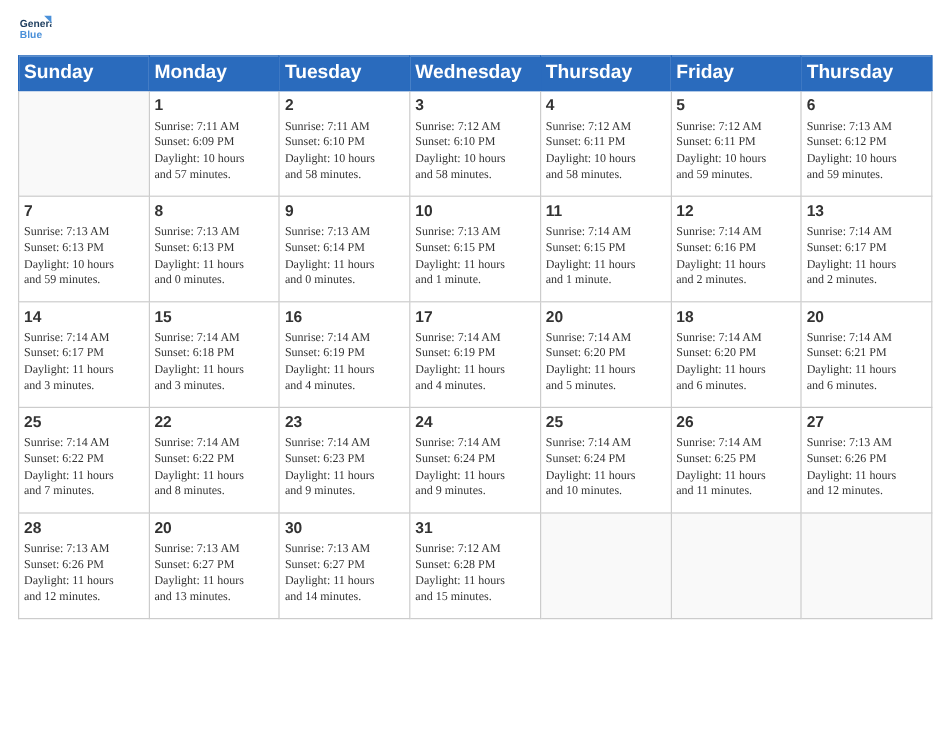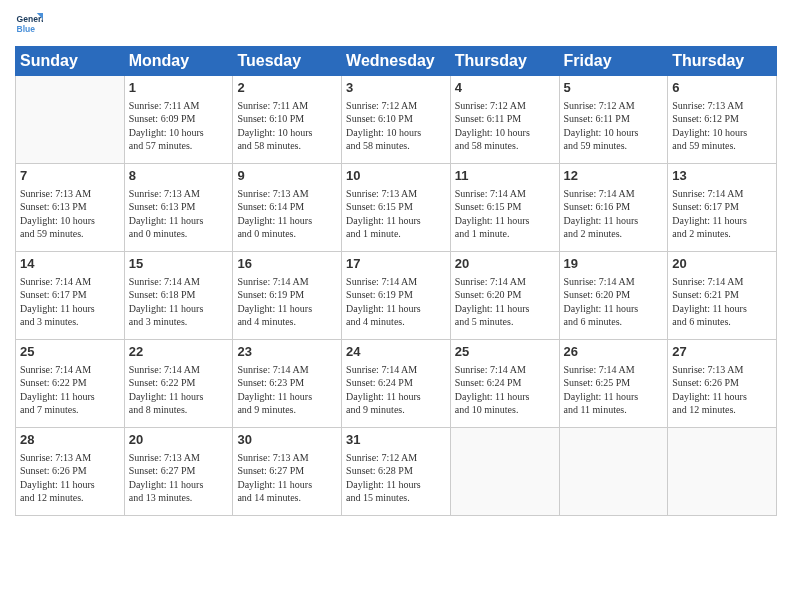--- a/index.html
+++ b/index.html
@@ -237,21 +237,21 @@
 and 4 minutes.</div>
           </td>
           <td>
             <span class="day-number">20</span>
             <div class="cell-content" style="white-space: pre-line;">Sunrise: 7:14 AM
 Sunset: 6:20 PM
 Daylight: 11 hours
 and 5 minutes.</div>
           </td>
           <td>
-            <span class="day-number">19</span>
+            <span class="day-number">18</span>
             <div class="cell-content" style="white-space: pre-line;">Sunrise: 7:14 AM
 Sunset: 6:20 PM
 Daylight: 11 hours
 and 6 minutes.</div>
           </td>
           <td>
             <span class="day-number">20</span>
             <div class="cell-content" style="white-space: pre-line;">Sunrise: 7:14 AM
 Sunset: 6:21 PM
 Daylight: 11 hours

